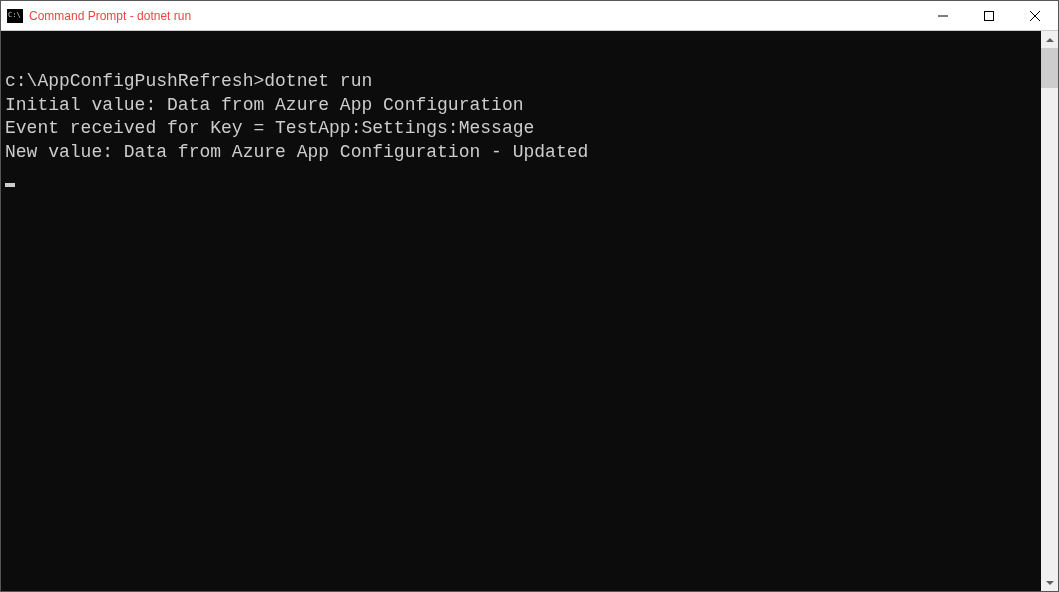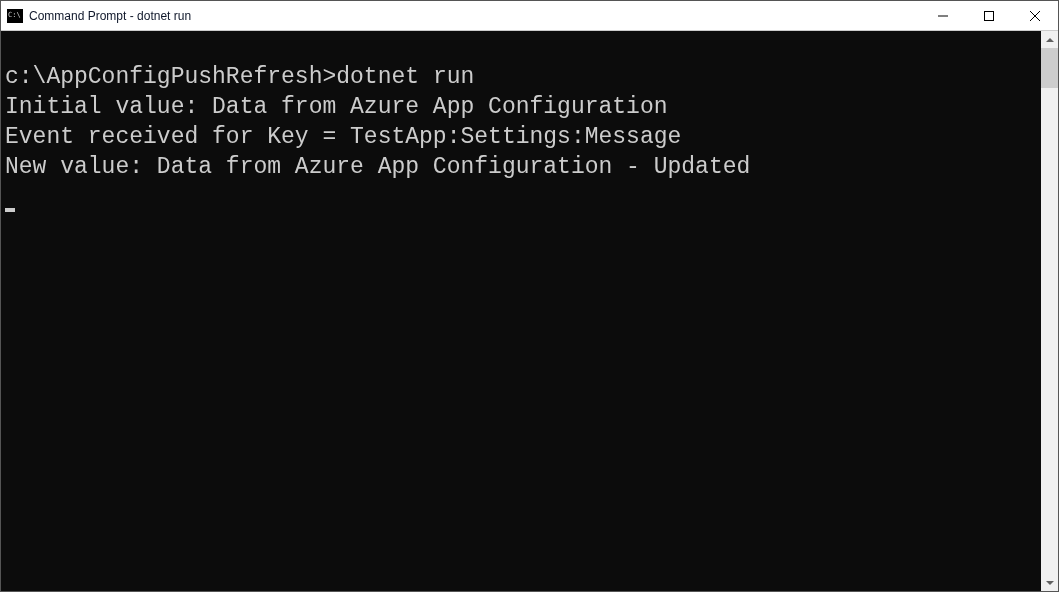--- a/index.html
+++ b/index.html
@@ -39,21 +39,21 @@
       padding-left: 1px;
     }
     .app-icon-text {
       color: #ccc;
       font-size: 7px;
       font-family: monospace;
       line-height: 1;
     }
     .title-text {
       font-size: 12px;
-      color: #0f172a;
+      color: #ef4444;
       text-align: right;
     }
     .window-controls {
       display: flex;
       height: 100%;
     }
     .win-btn {
       width: 46px;
       height: 100%;
       display: flex;
@@ -71,23 +71,23 @@
       position: relative;
       width: 100%;
       height: calc(100% - 30px);
       display: flex;
     }
     .terminal {
       flex: 1;
       background: #0c0c0c;
       color: #cccccc;
       font-family: Consolas, "Courier New", monospace;
-      font-size: 23px;
+      font-size: 18px;
       line-height: 1.3;
-      padding: 2px 4px;
+      padding: 16px 4px;
       white-space: pre;
       overflow: hidden;
     }
     .terminal .line {
       display: block;
     }
     .prompt-path {
       color: #cccccc;
     }
     .cursor {

